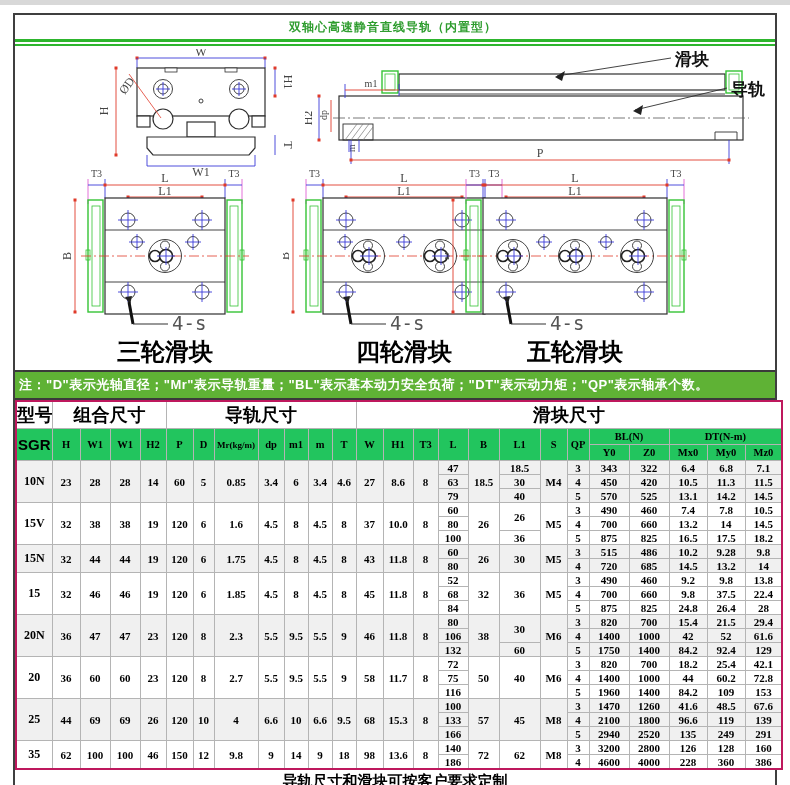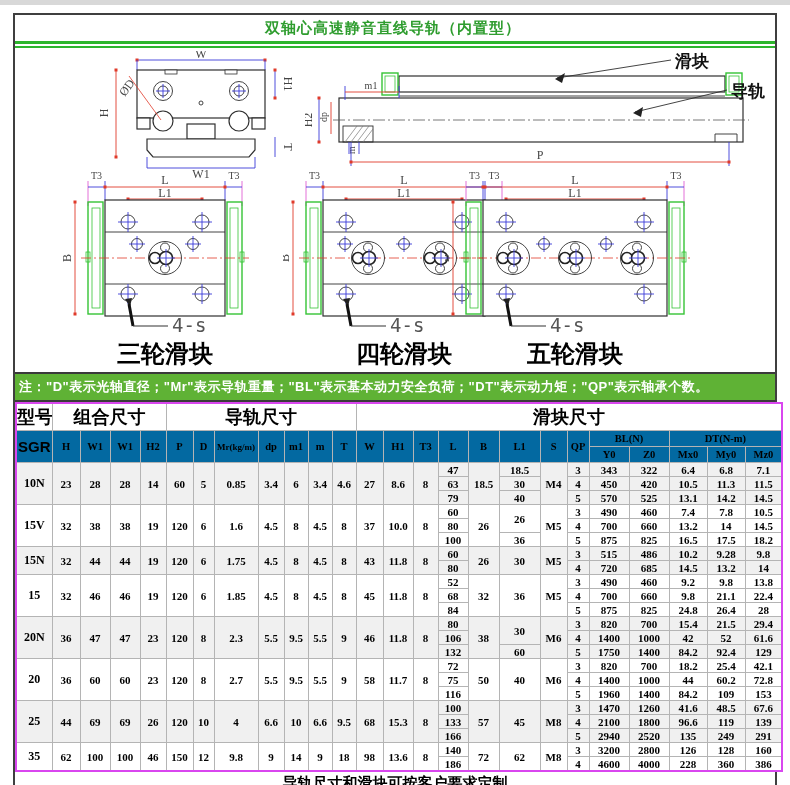--- a/index.html
+++ b/index.html
@@ -1,19 +1,19 @@
 <!DOCTYPE html>
 <html><head>
 <meta charset="utf-8">
 <style>
   html,body{margin:0;padding:0;background:#fff;width:790px;}
   body{font-family:"Liberation Sans",sans-serif;}
   .topband{height:5px;background:#d8d8d8;}
   .frame{margin:8px 13px 0 13px;border:2px solid #3f3f3f;background:#fff;}
-  .title{color:#2f9d2f;font-weight:bold;font-size:15px;text-align:center;padding:4px 4px 3px 0;letter-spacing:1px;}
+  .title{color:#2f9d2f;font-weight:bold;font-size:12px;text-align:center;padding:4px 4px 3px 0;letter-spacing:1px;}
   .grule{height:3px;background:#2db52d;}
   .grule2{height:2px;background:#2db52d;margin-top:2px;}
   .drawings{position:relative;height:324px;background:#fff;overflow:hidden;}
   .dwg,.plan{position:absolute;}
   svg{display:block;}
   .part{fill:#fff;stroke:#2f2f2f;stroke-width:1.2;}
   .partw{fill:#fff;stroke:#2f2f2f;stroke-width:0.8;}
   .thin{fill:none;stroke:#2f2f2f;stroke-width:0.9;}
   .thick{fill:#fff;stroke:#222;stroke-width:1.6;}
   .thin2{stroke:#333;stroke-width:1.2;}
@@ -29,25 +29,25 @@
   .rline{stroke:#e03a2a;stroke-width:0.8;stroke-dasharray:10 3 2 3;}
   .hatch{stroke:#777;stroke-width:0.7;fill:none;}
   .arrowhead{fill:#222;}
   .leader{stroke:#111;stroke-width:3;}
   .dimtext{font:10px "Liberation Serif",serif;fill:#444;}
   .dimtextL{font:12px "Liberation Serif",serif;fill:#444;}
   .callout{font:bold 17px "Liberation Sans",sans-serif;fill:#111;}
   .fours{font:19px "DejaVu Sans Mono",monospace;fill:#555;}
   .caption{font:bold 24px "Liberation Sans",sans-serif;fill:#000;}
   .note{background:#5fb235;color:#fff;font-weight:bold;font-size:13px;padding:4px 3px 4px 4px;border-top:2px solid #3a3a3a;border-bottom:2px solid #3a3a3a;letter-spacing:0.5px;white-space:nowrap;overflow:hidden;}
-  table{border-collapse:collapse;table-layout:fixed;width:100%;border:2px solid #d946ef;background:#fff;}
+  table{border-collapse:collapse;table-layout:fixed;width:100%;border:2px solid #be185d;background:#fff;}
   th,td{border:1px solid #b4b4b4;text-align:center;padding:0;overflow:hidden;white-space:nowrap;}
   .ghead th{font:bold 18px "Liberation Sans",sans-serif;height:26px;background:#fff;}
   .ghead th.al{text-align:center;padding-left:1px;}
-  .chead th{font:bold 10.5px "Liberation Serif",serif;height:15px;background:#0369a1;}
+  .chead th{font:bold 10.5px "Liberation Serif",serif;height:15px;background:#22c55e;}
   .chead th.mr{font-size:9px;margin-top:37px;}
   .chead th.sgr{font:bold 15px "Liberation Sans",sans-serif;}
   tbody td{font:bold 11px "Liberation Serif",serif;height:13px;color:#000;}
   tbody td.model{font:bold 12px "Liberation Serif",serif;}
   tr.shaded td{background:#f0f0f0;}
   .footer{font-weight:bold;font-size:15px;text-align:center;padding:2px 0 3px 0;}
 </style>
 </head>
 <body>
 
@@ -576,21 +576,21 @@
           <td>9.2</td>
           <td>9.8</td>
           <td>13.8</td>
         </tr>
         <tr>
           <td>68</td>
           <td>4</td>
           <td>700</td>
           <td>660</td>
           <td>9.8</td>
-          <td>21.1</td>
+          <td>37.5</td>
           <td>22.4</td>
         </tr>
         <tr>
           <td>84</td>
           <td>5</td>
           <td>875</td>
           <td>825</td>
           <td>24.8</td>
           <td>26.4</td>
           <td>28</td>

